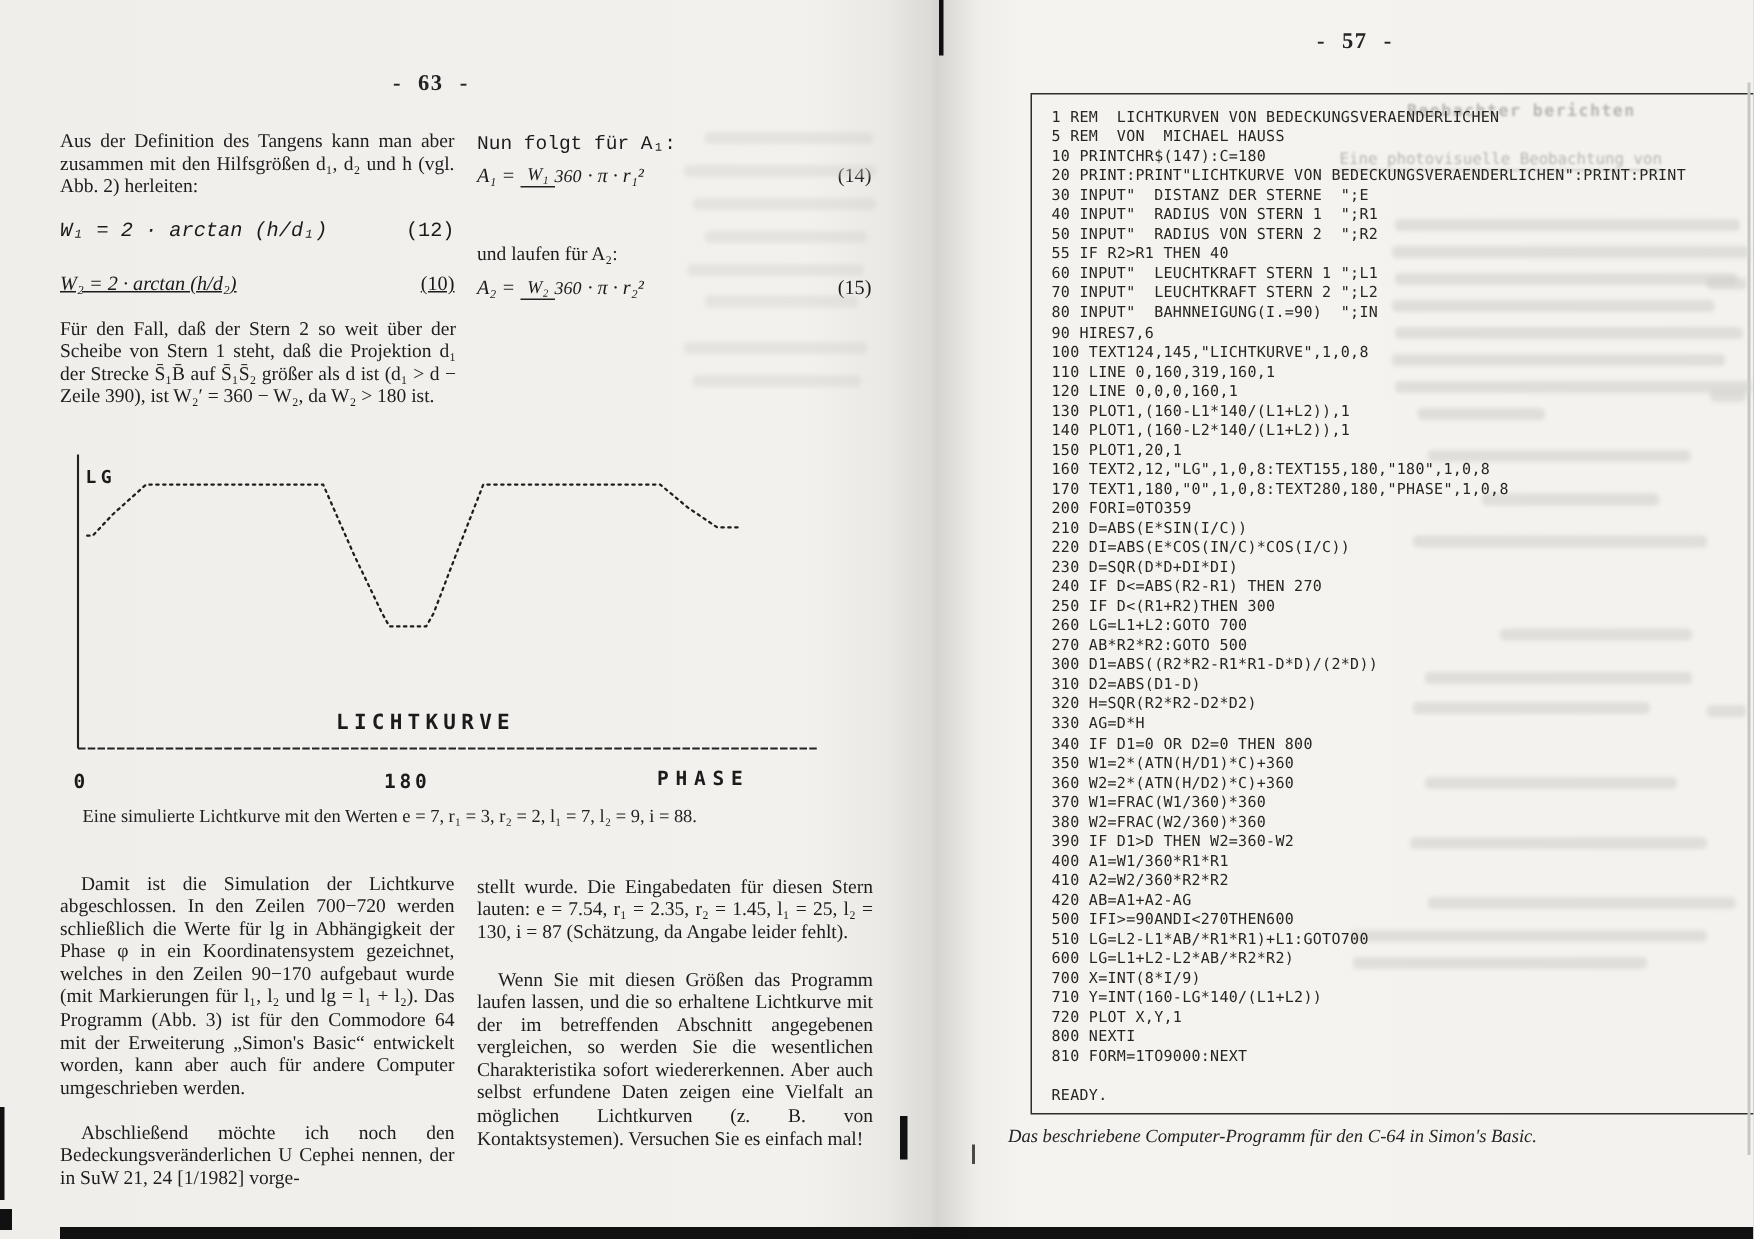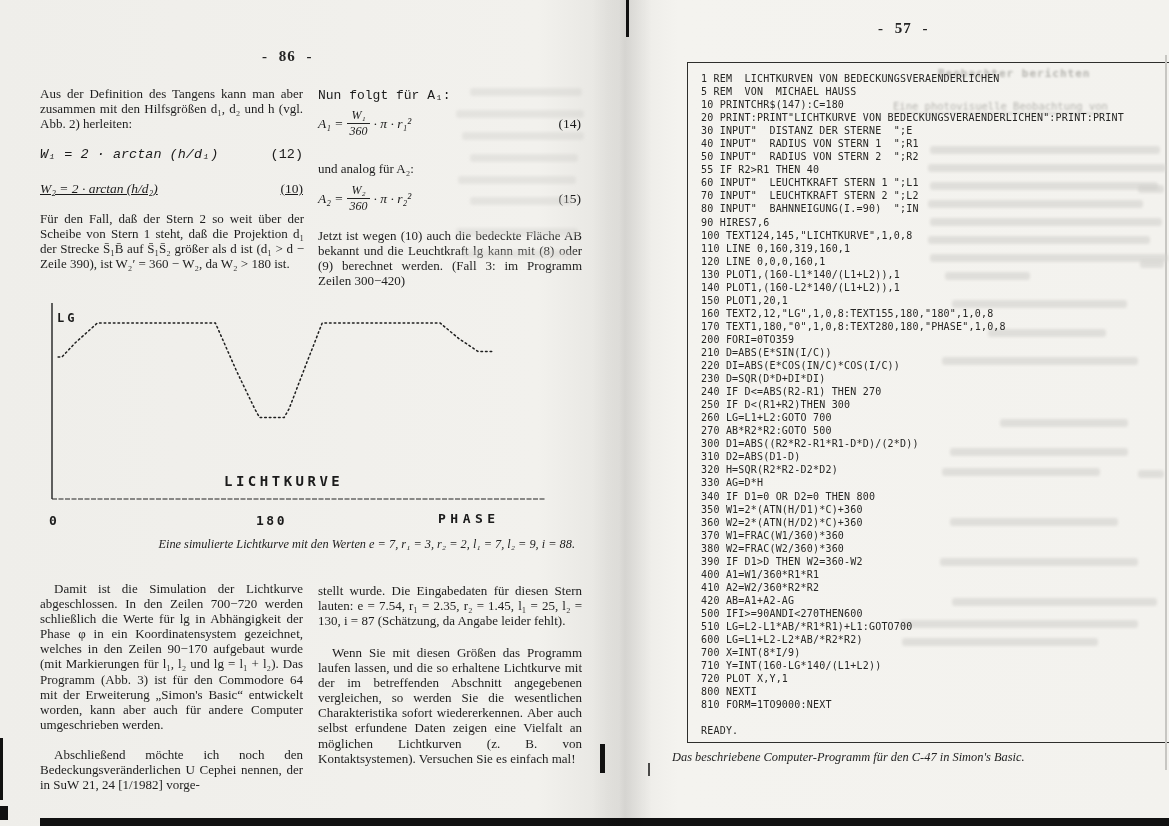--- a/index.html
+++ b/index.html
@@ -8,44 +8,44 @@
     background:linear-gradient(90deg,#efeeea 0%,#f2f1ed 46%,#e7e6e2 52%,#f4f3ef 58%,#f3f2ee 100%);
     font-family:"Liberation Serif",serif;color:#1c1c1c;
   }
   .abs{position:absolute;}
   .page-num{font-size:15px;font-weight:bold;letter-spacing:1px;word-spacing:6px;color:#242424;}
   .body-text{font-size:13px;line-height:15.1px;text-align:justify;color:#1d1d1d;}
   .indent{text-indent:14px;}
   
   .eq{display:flex;justify-content:space-between;align-items:center;font-size:13.5px;font-style:italic;color:#1b1b1b;gap:37px;}
   .eq .eq-num{font-style:normal;text-align:right;}
-  .frac{display:inline-flex;flex-direction:column;align-items:center;font-size:12px;line-height:13px;vertical-align:middle;margin:0 4px;}
+  .frac{display:inline-flex;flex-direction:row;align-items:center;font-size:12px;line-height:13px;vertical-align:middle;margin:0 4px;}
   .frac .num{border-bottom:1.2px solid #222;padding:0 4px 1px 4px;}
   .frac .den{padding-top:1px;}
   .eq-row{display:inline-flex;align-items:center;}
   
-  .fig-caption{font-size:12.3px;font-style:italic;text-align:right;color:#222;}
+  .fig-caption{font-size:12.3px;text-align:left;color:#222;}
   svg text{font-family:"DejaVu Sans Mono",monospace;fill:#1b1b1b;}
   
   .listing-box{border:1.6px solid #2e2e2c;background:transparent;margin-left:37px;}
   .code{font-family:"DejaVu Sans Mono",monospace;font-size:10px;line-height:13.05px;letter-spacing:0.2px;color:#262624;white-space:pre;position:relative;z-index:3;}
   .code-line{height:13.05px;}
   .caption87{font-size:12.4px;font-style:italic;color:#242424;}
   
   .ghost{position:absolute;height:8px;border-radius:3px;background:#cfceca;filter:blur(1.5px);opacity:.55;z-index:1;}
   .ghost-text{position:absolute;font-family:"DejaVu Sans Mono",monospace;color:#b7b6b1;filter:blur(0.8px);z-index:1;}
   
   .artifact{background:#111;}
 </style>
 </head>
 <body>
 
 <div class="scan">
 
-  <div class="abs page-num" style="left:262px;top:48px;">- 86 -</div>
+  <div class="abs page-num" style="left:262px;top:48px;">- 63 -</div>
 
   <div class="abs body-text" style="left:40px;top:86px;width:263px;">Aus der Definition des Tangens kann man aber zusammen mit den Hilfsgrößen d₁, d₂ und h (vgl. Abb. 2) herleiten:</div>
 
   <div class="abs eq" style="left:40px;top:147px;width:263px;font-family:Liberation Mono, monospace;">
     <span>W₁ = 2 · arctan (h/d₁)</span>
     <span class="eq-num">(12)</span>
   </div>
   <div class="abs eq" style="left:40px;top:181px;width:263px;text-decoration:underline;">
     <span>W₂ = 2 · arctan (h/d₂)</span>
     <span class="eq-num">(10)</span>
@@ -60,35 +60,34 @@
       <span>A₁ =</span>
       <span class="frac">
         <span class="num">W₁</span>
         <span class="den">360</span>
       </span>
       <span>· π · r₁²</span>
     </span>
     <span class="eq-num">(14)</span>
   </div>
 
-  <div class="abs body-text" style="left:318px;top:161px;width:263px;">und analog für A₂:</div>
+  <div class="abs body-text" style="left:318px;top:161px;width:263px;">und laufen für A₂:</div>
 
   <div class="abs eq" style="left:318px;top:184px;width:263px;">
     <span class="eq-row">
       <span>A₂ =</span>
       <span class="frac">
         <span class="num">W₂</span>
         <span class="den">360</span>
       </span>
       <span>· π · r₂²</span>
     </span>
     <span class="eq-num">(15)</span>
   </div>
 
-  <div class="abs body-text" style="left:318px;top:228px;width:264px;">Jetzt ist wegen (10) auch die bedeckte Fläche AB bekannt und die Leuchtkraft lg kann mit (8) oder (9) berechnet werden. (Fall 3: im Programm Zeilen 300−420)</div>
 
   <svg class="abs" style="left:40px;top:295px;" width="565" height="270" viewBox="40 295 565 270">
     <line x1="52" y1="303" x2="52" y2="499" stroke="#222" stroke-width="1.4"></line>
     <line x1="52" y1="499" x2="545" y2="499" stroke="#222" stroke-width="1.2" stroke-dasharray="5 1.5"></line>
     <polyline id="lc-curve" fill="none" stroke="#1e1e1e" stroke-width="1.5" stroke-dasharray="1.6 3" stroke-linecap="round" points="58.1,357.1 61.8,357.1 75.3,342.8 97.4,323.0 215.4,323.0 236.2,370.3 254.7,408.8 259.6,417.6 284.1,417.6 289.1,408.8 303.8,370.3 322.2,323.0 440.1,323.0 458.6,338.4 478.2,351.6 493.0,351.6"></polyline>
     <text x="57" y="322" font-size="12" font-weight="bold" letter-spacing="3">LG</text>
     <text x="224" y="486" font-size="14" font-weight="bold" letter-spacing="3.5">LICHTKURVE</text>
     <text x="49" y="525" font-size="13" font-weight="bold">0</text>
     <text x="256" y="525" font-size="13" font-weight="bold" letter-spacing="2.5">180</text>
     <text x="438" y="523" font-size="13" font-weight="bold" letter-spacing="4.5">PHASE</text>
@@ -136,21 +135,21 @@
       <div class="ghost" style="left: 458px; top: 176px; width: 118px; opacity: 0.38;"></div>
       <div class="ghost" style="left: 470px; top: 197px; width: 102px; opacity: 0.38;"></div>
       <div class="ghost" style="left: 456px; top: 228px; width: 122px; opacity: 0.38;"></div>
       <div class="ghost" style="left: 462px; top: 250px; width: 112px; opacity: 0.38;"></div>
     </div>
 
   <div class="abs listing-box" style="left:650px;top:62px;width:481px;height:679px;">
     <div class="code" style="padding:9px 0 0 13px;"><div class="code-line">1 REM  LICHTKURVEN VON BEDECKUNGSVERAENDERLICHEN</div><div class="code-line">5 REM  VON  MICHAEL HAUSS</div><div class="code-line">10 PRINTCHR$(147):C=180</div><div class="code-line">20 PRINT:PRINT"LICHTKURVE VON BEDECKUNGSVERAENDERLICHEN":PRINT:PRINT</div><div class="code-line">30 INPUT"  DISTANZ DER STERNE  ";E</div><div class="code-line">40 INPUT"  RADIUS VON STERN 1  ";R1</div><div class="code-line">50 INPUT"  RADIUS VON STERN 2  ";R2</div><div class="code-line">55 IF R2&gt;R1 THEN 40</div><div class="code-line">60 INPUT"  LEUCHTKRAFT STERN 1 ";L1</div><div class="code-line">70 INPUT"  LEUCHTKRAFT STERN 2 ";L2</div><div class="code-line">80 INPUT"  BAHNNEIGUNG(I.=90)  ";IN</div><div class="code-line">90 HIRES7,6</div><div class="code-line">100 TEXT124,145,"LICHTKURVE",1,0,8</div><div class="code-line">110 LINE 0,160,319,160,1</div><div class="code-line">120 LINE 0,0,0,160,1</div><div class="code-line">130 PLOT1,(160-L1*140/(L1+L2)),1</div><div class="code-line">140 PLOT1,(160-L2*140/(L1+L2)),1</div><div class="code-line">150 PLOT1,20,1</div><div class="code-line">160 TEXT2,12,"LG",1,0,8:TEXT155,180,"180",1,0,8</div><div class="code-line">170 TEXT1,180,"0",1,0,8:TEXT280,180,"PHASE",1,0,8</div><div class="code-line">200 FORI=0TO359</div><div class="code-line">210 D=ABS(E*SIN(I/C))</div><div class="code-line">220 DI=ABS(E*COS(IN/C)*COS(I/C))</div><div class="code-line">230 D=SQR(D*D+DI*DI)</div><div class="code-line">240 IF D&lt;=ABS(R2-R1) THEN 270</div><div class="code-line">250 IF D&lt;(R1+R2)THEN 300</div><div class="code-line">260 LG=L1+L2:GOTO 700</div><div class="code-line">270 AB*R2*R2:GOTO 500</div><div class="code-line">300 D1=ABS((R2*R2-R1*R1-D*D)/(2*D))</div><div class="code-line">310 D2=ABS(D1-D)</div><div class="code-line">320 H=SQR(R2*R2-D2*D2)</div><div class="code-line">330 AG=D*H</div><div class="code-line">340 IF D1=0 OR D2=0 THEN 800</div><div class="code-line">350 W1=2*(ATN(H/D1)*C)+360</div><div class="code-line">360 W2=2*(ATN(H/D2)*C)+360</div><div class="code-line">370 W1=FRAC(W1/360)*360</div><div class="code-line">380 W2=FRAC(W2/360)*360</div><div class="code-line">390 IF D1&gt;D THEN W2=360-W2</div><div class="code-line">400 A1=W1/360*R1*R1</div><div class="code-line">410 A2=W2/360*R2*R2</div><div class="code-line">420 AB=A1+A2-AG</div><div class="code-line">500 IFI&gt;=90ANDI&lt;270THEN600</div><div class="code-line">510 LG=L2-L1*AB/*R1*R1)+L1:GOTO700</div><div class="code-line">600 LG=L1+L2-L2*AB/*R2*R2)</div><div class="code-line">700 X=INT(8*I/9)</div><div class="code-line">710 Y=INT(160-LG*140/(L1+L2))</div><div class="code-line">720 PLOT X,Y,1</div><div class="code-line">800 NEXTI</div><div class="code-line">810 FORM=1TO9000:NEXT</div><div class="code-line">&nbsp;</div><div class="code-line">READY.</div></div>
   </div>
 
-  <div class="abs caption87" style="left:672px;top:750px;width:470px;">Das beschriebene Computer-Programm für den C-47 in Simon's Basic.</div>
+  <div class="abs caption87" style="left:672px;top:750px;width:470px;">Das beschriebene Computer-Programm für den C-64 in Simon's Basic.</div>
   <div class="abs" style="left:648px;top:763px;width:1.5px;height:13px;background:#4a4a48;"></div>
 
   <div class="abs artifact" style="left:626px;top:0;width:3px;height:37px;"></div>
   <div class="abs artifact" style="left:600px;top:744px;width:5px;height:29px;"></div>
   <div class="abs artifact" style="left:0;top:738px;width:2.5px;height:62px;"></div>
   <div class="abs artifact" style="left:0;top:806px;width:8px;height:14px;"></div>
   <div class="abs artifact" style="left:40px;top:818px;width:1129px;height:8px;"></div>
   <div class="abs" style="left:1165px;top:55px;width:1.5px;height:715px;background:#c7c6c2;"></div>
   <div class="abs" style="left:592px;top:0;width:60px;height:826px;background:linear-gradient(90deg,rgba(0,0,0,0) 0%,rgba(0,0,0,0.05) 45%,rgba(0,0,0,0.09) 55%,rgba(0,0,0,0) 100%);"></div>
 

